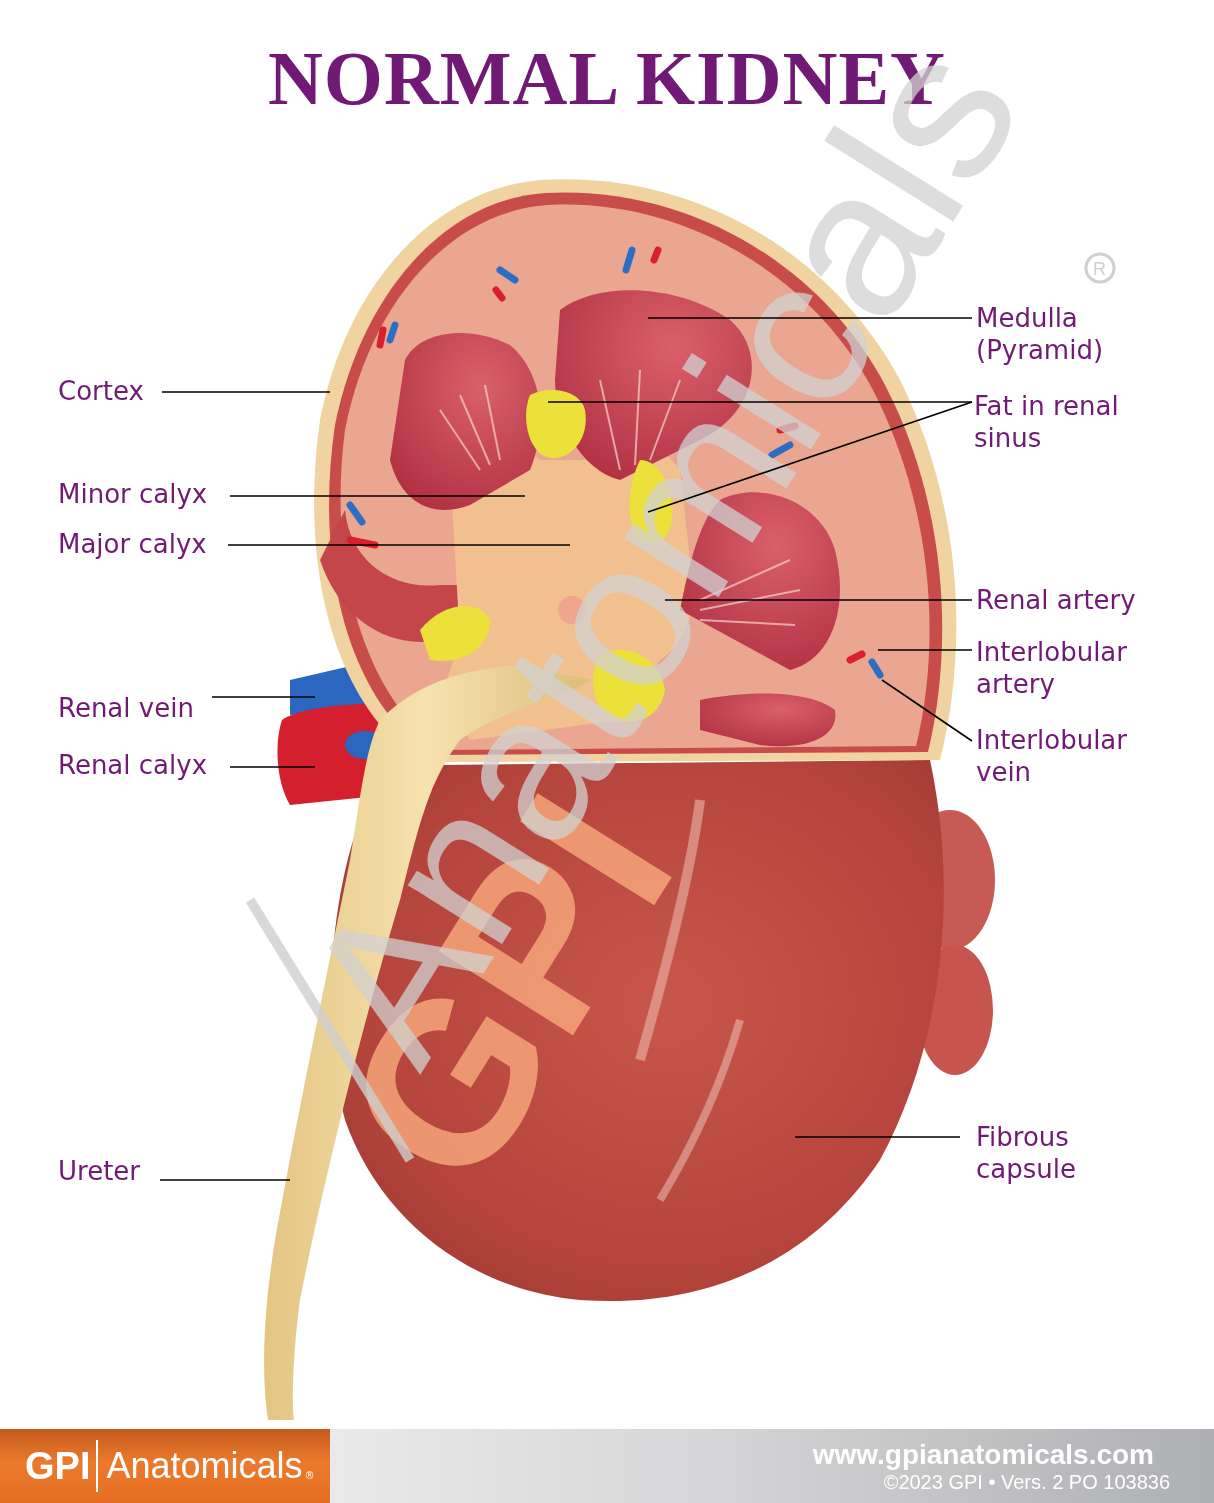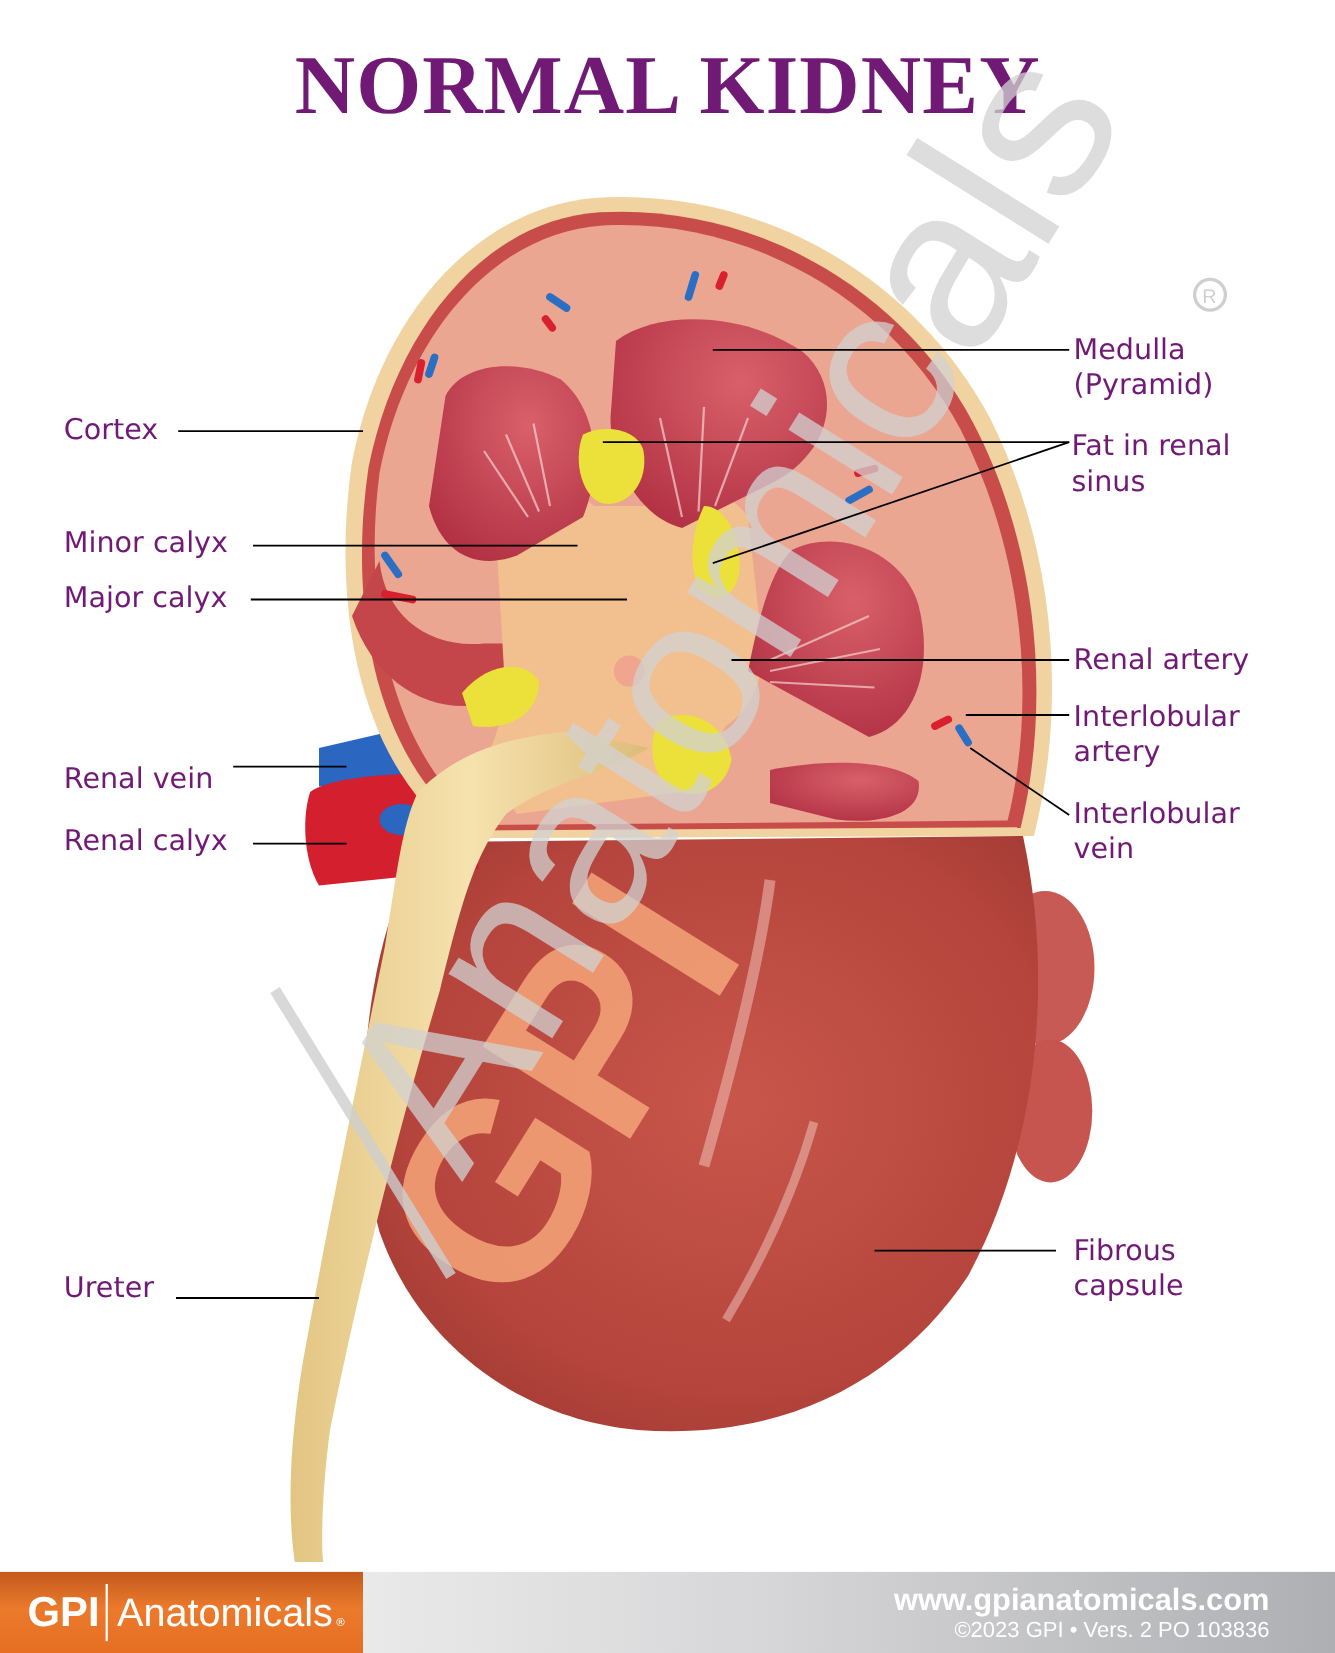--- a/index.html
+++ b/index.html
@@ -23,21 +23,21 @@
   .footer-gpi { color: #fff; font-family: "Liberation Sans", sans-serif; font-weight: bold; font-size: 38px; margin-left: 25px; }
   .footer-sep { width: 2px; height: 52px; background: #fff; margin: 0 8px 0 6px; }
   .footer-anat { color: #fff; font-family: "Liberation Sans", sans-serif; font-size: 36px; }
   .footer-reg { color: #fff; font-size: 10px; margin-left: 2px; margin-top: 18px; }
   .footer-bar {
     position: absolute; left: 284px; top: 0; right: 0; height: 92px;
     background: linear-gradient(90deg, #ececec 0%, #d6d6d8 45%, #aeafb2 100%);
     text-align: center;
   }
   .footer-url { position: absolute; right: 60px; top: 10px; color: #fff; font-family: "Liberation Sans", sans-serif; font-weight: bold; font-size: 28px; }
-  .footer-copy { position: absolute; right: 60px; top: 42px; color: #fff; font-family: "Liberation Sans", sans-serif; font-size: 20px; }
+  .footer-copy { position: absolute; right: 44px; top: 42px; color: #fff; font-family: "Liberation Sans", sans-serif; font-size: 20px; }
 </style>
 </head>
 <body>
 
 <div class="title">NORMAL KIDNEY</div>
 
 <svg class="art" width="1214" height="1503" viewBox="0 0 1214 1503">
   <defs>
     <radialGradient id="bodyGrad" cx="0.55" cy="0.45" r="0.7">
       <stop offset="0" stop-color="#c8564a"></stop>

